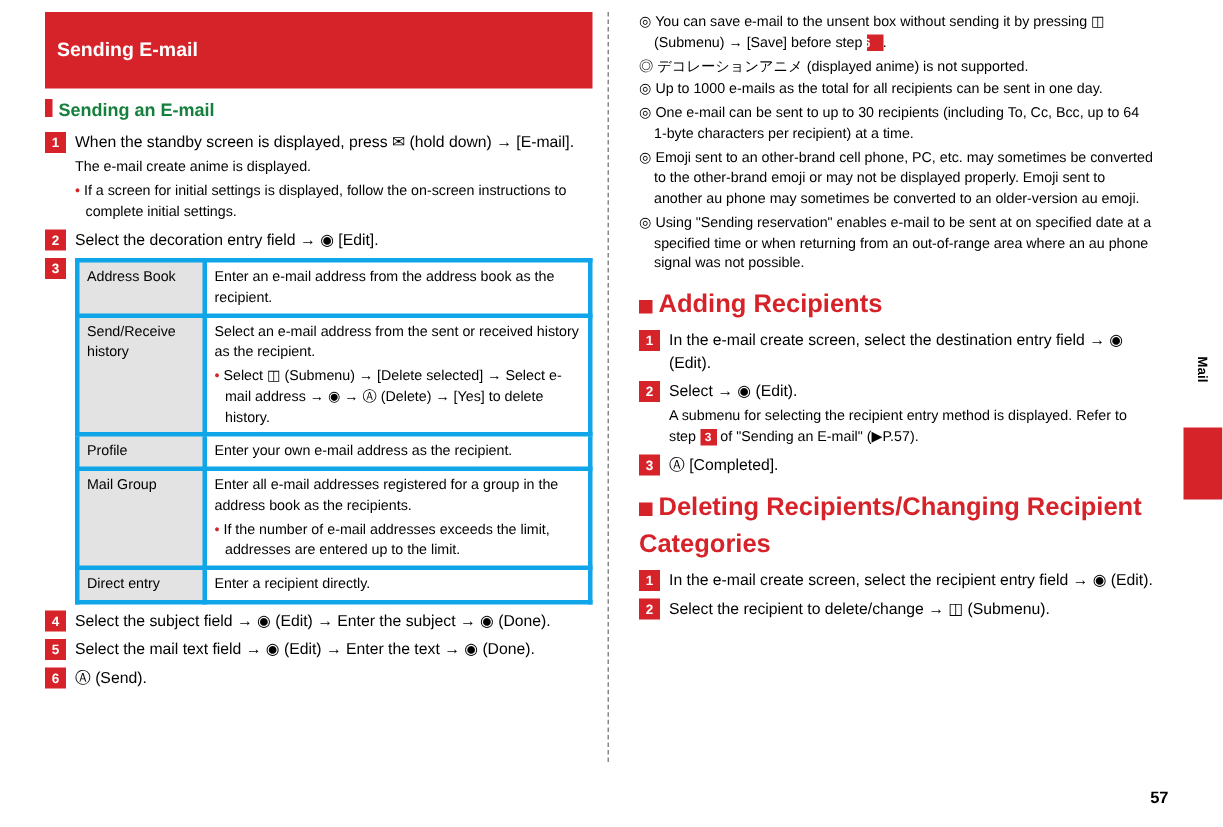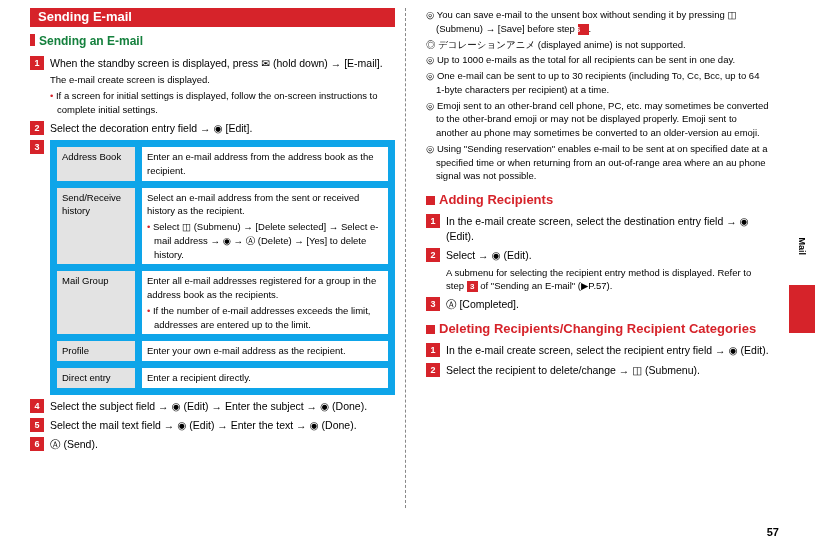--- a/index.html
+++ b/index.html
@@ -19,42 +19,42 @@
     padding: 8px 30px 8px 30px;
   }
   .col { width: 365px; }
   .col.left { margin-right: 10px; }
   .col.right { padding-left: 20px; border-left: 1px dashed #888; min-height: 500px; }
   .h1 {
     background: #d6232a;
     color: #fff;
     font-weight: bold;
     font-size: 13px;
-    padding: 0 8px;
+    padding: 16px 8px;
     margin-bottom: 6px;
   }
   .h2 {
     color: #15803d;
     font-weight: bold;
     font-size: 12px;
     margin: 6px 0 6px 0;
   }
   .h2::before {
     content: "";
     display: inline-block;
     width: 5px;
     height: 12px;
     background: #d6232a;
     margin-right: 4px;
     vertical-align: -1px;
   }
   .h3 {
     color: #d6232a;
     font-weight: bold;
-    font-size: 13px;
+    font-size: 17px;
     margin: 8px 0 4px 0;
   }
   .h3::before {
     content: "";
     display: inline-block;
     width: 9px;
     height: 9px;
     background: #d6232a;
     margin-right: 4px;
     vertical-align: -1px;
@@ -81,21 +81,21 @@
   .stepnote2 { margin-left: 20px; font-size: 9.5px; text-indent: -7px; padding-left: 7px; }
   .stepnote2::before { content: "• "; color: #d6232a; }
   table.guide {
     border-collapse: collapse;
     width: 345px;
     margin-left: 20px;
     margin-top: 0;
     font-size: 9.5px;
   }
   table.guide td {
-    border: 7px solid #0ea5e9;
+    border: 3px solid #0ea5e9;
     padding: 3px 5px;
     vertical-align: top;
   }
   table.guide td.label { background: #e3e3e3; width: 85px; }
   .note-row {
     font-size: 9.5px;
     text-indent: -10px;
     padding-left: 10px;
     margin-bottom: 2px;
   }
@@ -143,47 +143,47 @@
 <div class="page">
 
   <div class="col left">
     <div class="h1">Sending E-mail</div>
     <div class="h2">Sending an E-mail</div>
 
     <div class="step">
       <span class="stepnum">1</span>
       <div class="stepbody" id="s1b">When the standby screen is displayed, press ✉ (hold down) → [E-mail].</div>
     </div>
-    <div class="stepnote">The e-mail create screen is displayed.</div>
+    <div class="stepnote">The e-mail create anime is displayed.</div>
     <div class="stepnote2">If a screen for initial settings is displayed, follow the on-screen instructions to complete initial settings.</div>
 
     <div class="step">
       <span class="stepnum">2</span>
       <div class="stepbody">Select the decoration entry field → ◉ [Edit].</div>
     </div>
 
     <div class="step" style="margin-bottom:0;">
       <span class="stepnum" style="margin-top:0;">3</span>
       <table class="guide" style="margin-left:0;">
         <tbody id="tbody">
             <tr>
               <td class="label">Address Book</td>
               <td>Enter an e-mail address from the address book as the recipient.</td>
             </tr>
             <tr>
               <td class="label">Send/Receive history</td>
               <td>Select an e-mail address from the sent or received history as the recipient.<div style="text-indent:-7px;padding-left:7px;margin-top:2px;"><span style="color:#d6232a">• </span>Select ◫ (Submenu) → [Delete selected] → Select e-mail address → ◉ → Ⓐ (Delete) → [Yes] to delete history.</div></td>
             </tr>
             <tr>
+              <td class="label">Profile</td>
+              <td>Enter your own e-mail address as the recipient.</td>
+            </tr>
+            <tr>
               <td class="label">Mail Group</td>
               <td>Enter all e-mail addresses registered for a group in the address book as the recipients.<div style="text-indent:-7px;padding-left:7px;margin-top:2px;"><span style="color:#d6232a">• </span>If the number of e-mail addresses exceeds the limit, addresses are entered up to the limit.</div></td>
-            </tr>
-            <tr>
-              <td class="label">Profile</td>
-              <td>Enter your own e-mail address as the recipient.</td>
             </tr>
             <tr>
               <td class="label">Direct entry</td>
               <td>Enter a recipient directly.</td>
             </tr>
           </tbody>
       </table>
     </div>
 
     <div class="step">

